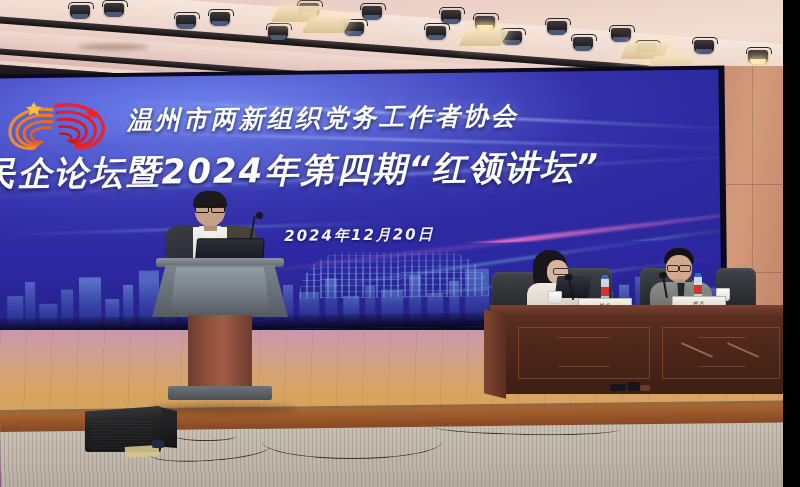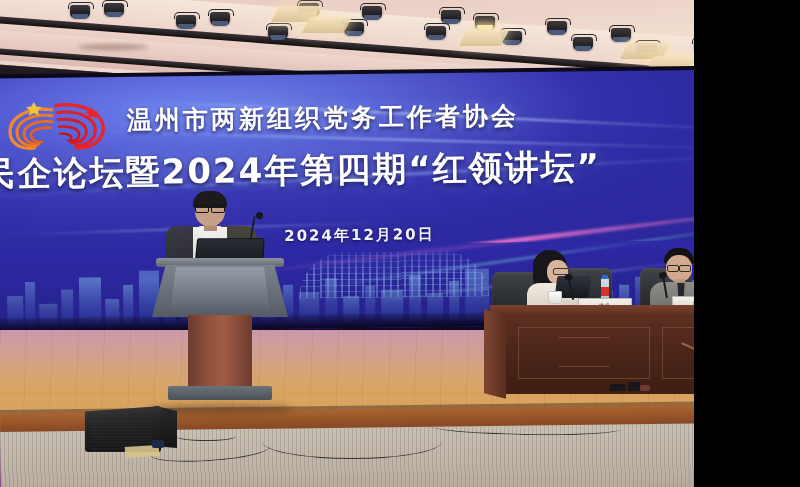--- a/index.html
+++ b/index.html
@@ -1,20 +1,21 @@
 <!DOCTYPE html>
 <html><head>
 <meta charset="utf-8">
 <style>
   html,body{margin:0;padding:0;background:#000;}
   body{font-family:"Liberation Sans","DejaVu Sans",sans-serif;}
 
   #scene{
-    position:relative;width:694px;height:487px;overflow:hidden;
+    position:relative;width:783px;height:487px;overflow:hidden;
     background:#701a75;
+    font-style:italic;
   }
 
   
   .ceiling{
     position:absolute;left:0;top:0;width:800px;height:92px;
     background:linear-gradient(175deg,#e8c9c2 0%,#ecd3c8 35%,#f2ded0 60%,#e2c4bd 100%);
   }
   .ceiling-band{
     position:absolute;left:-60px;top:-18px;width:960px;height:46px;
     background:linear-gradient(180deg,#f6e6db,#e9cdc4);

